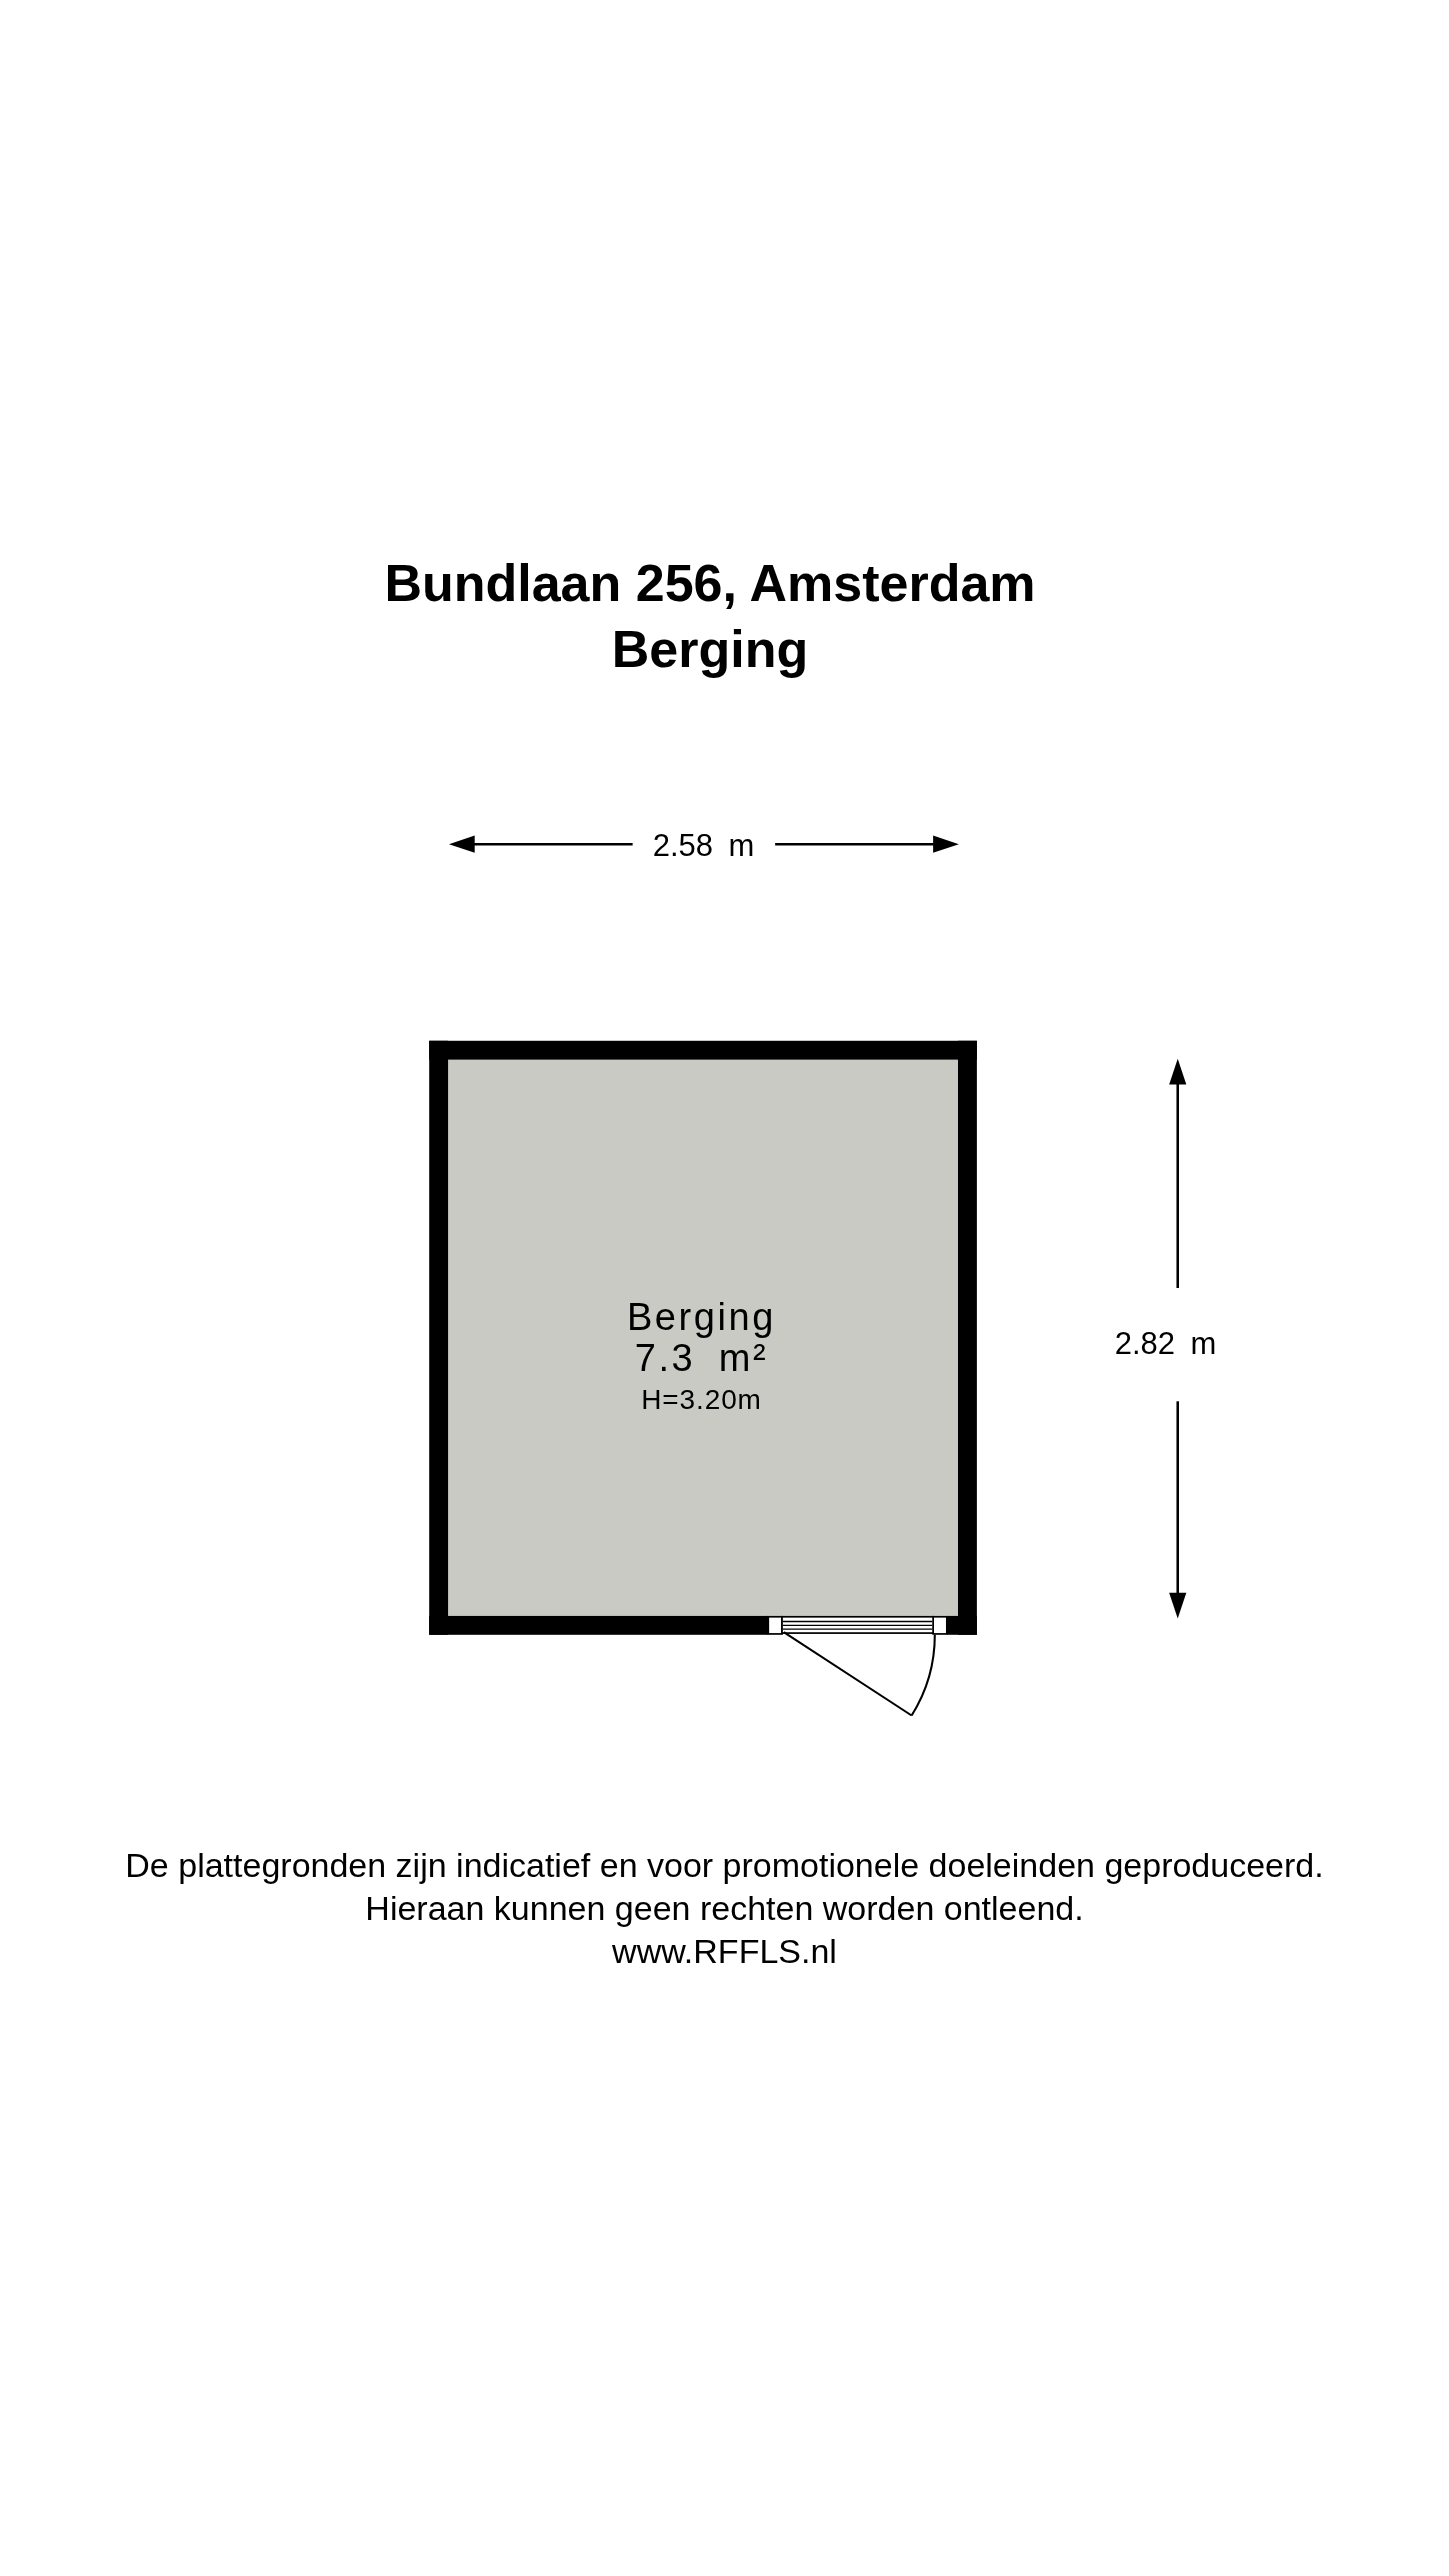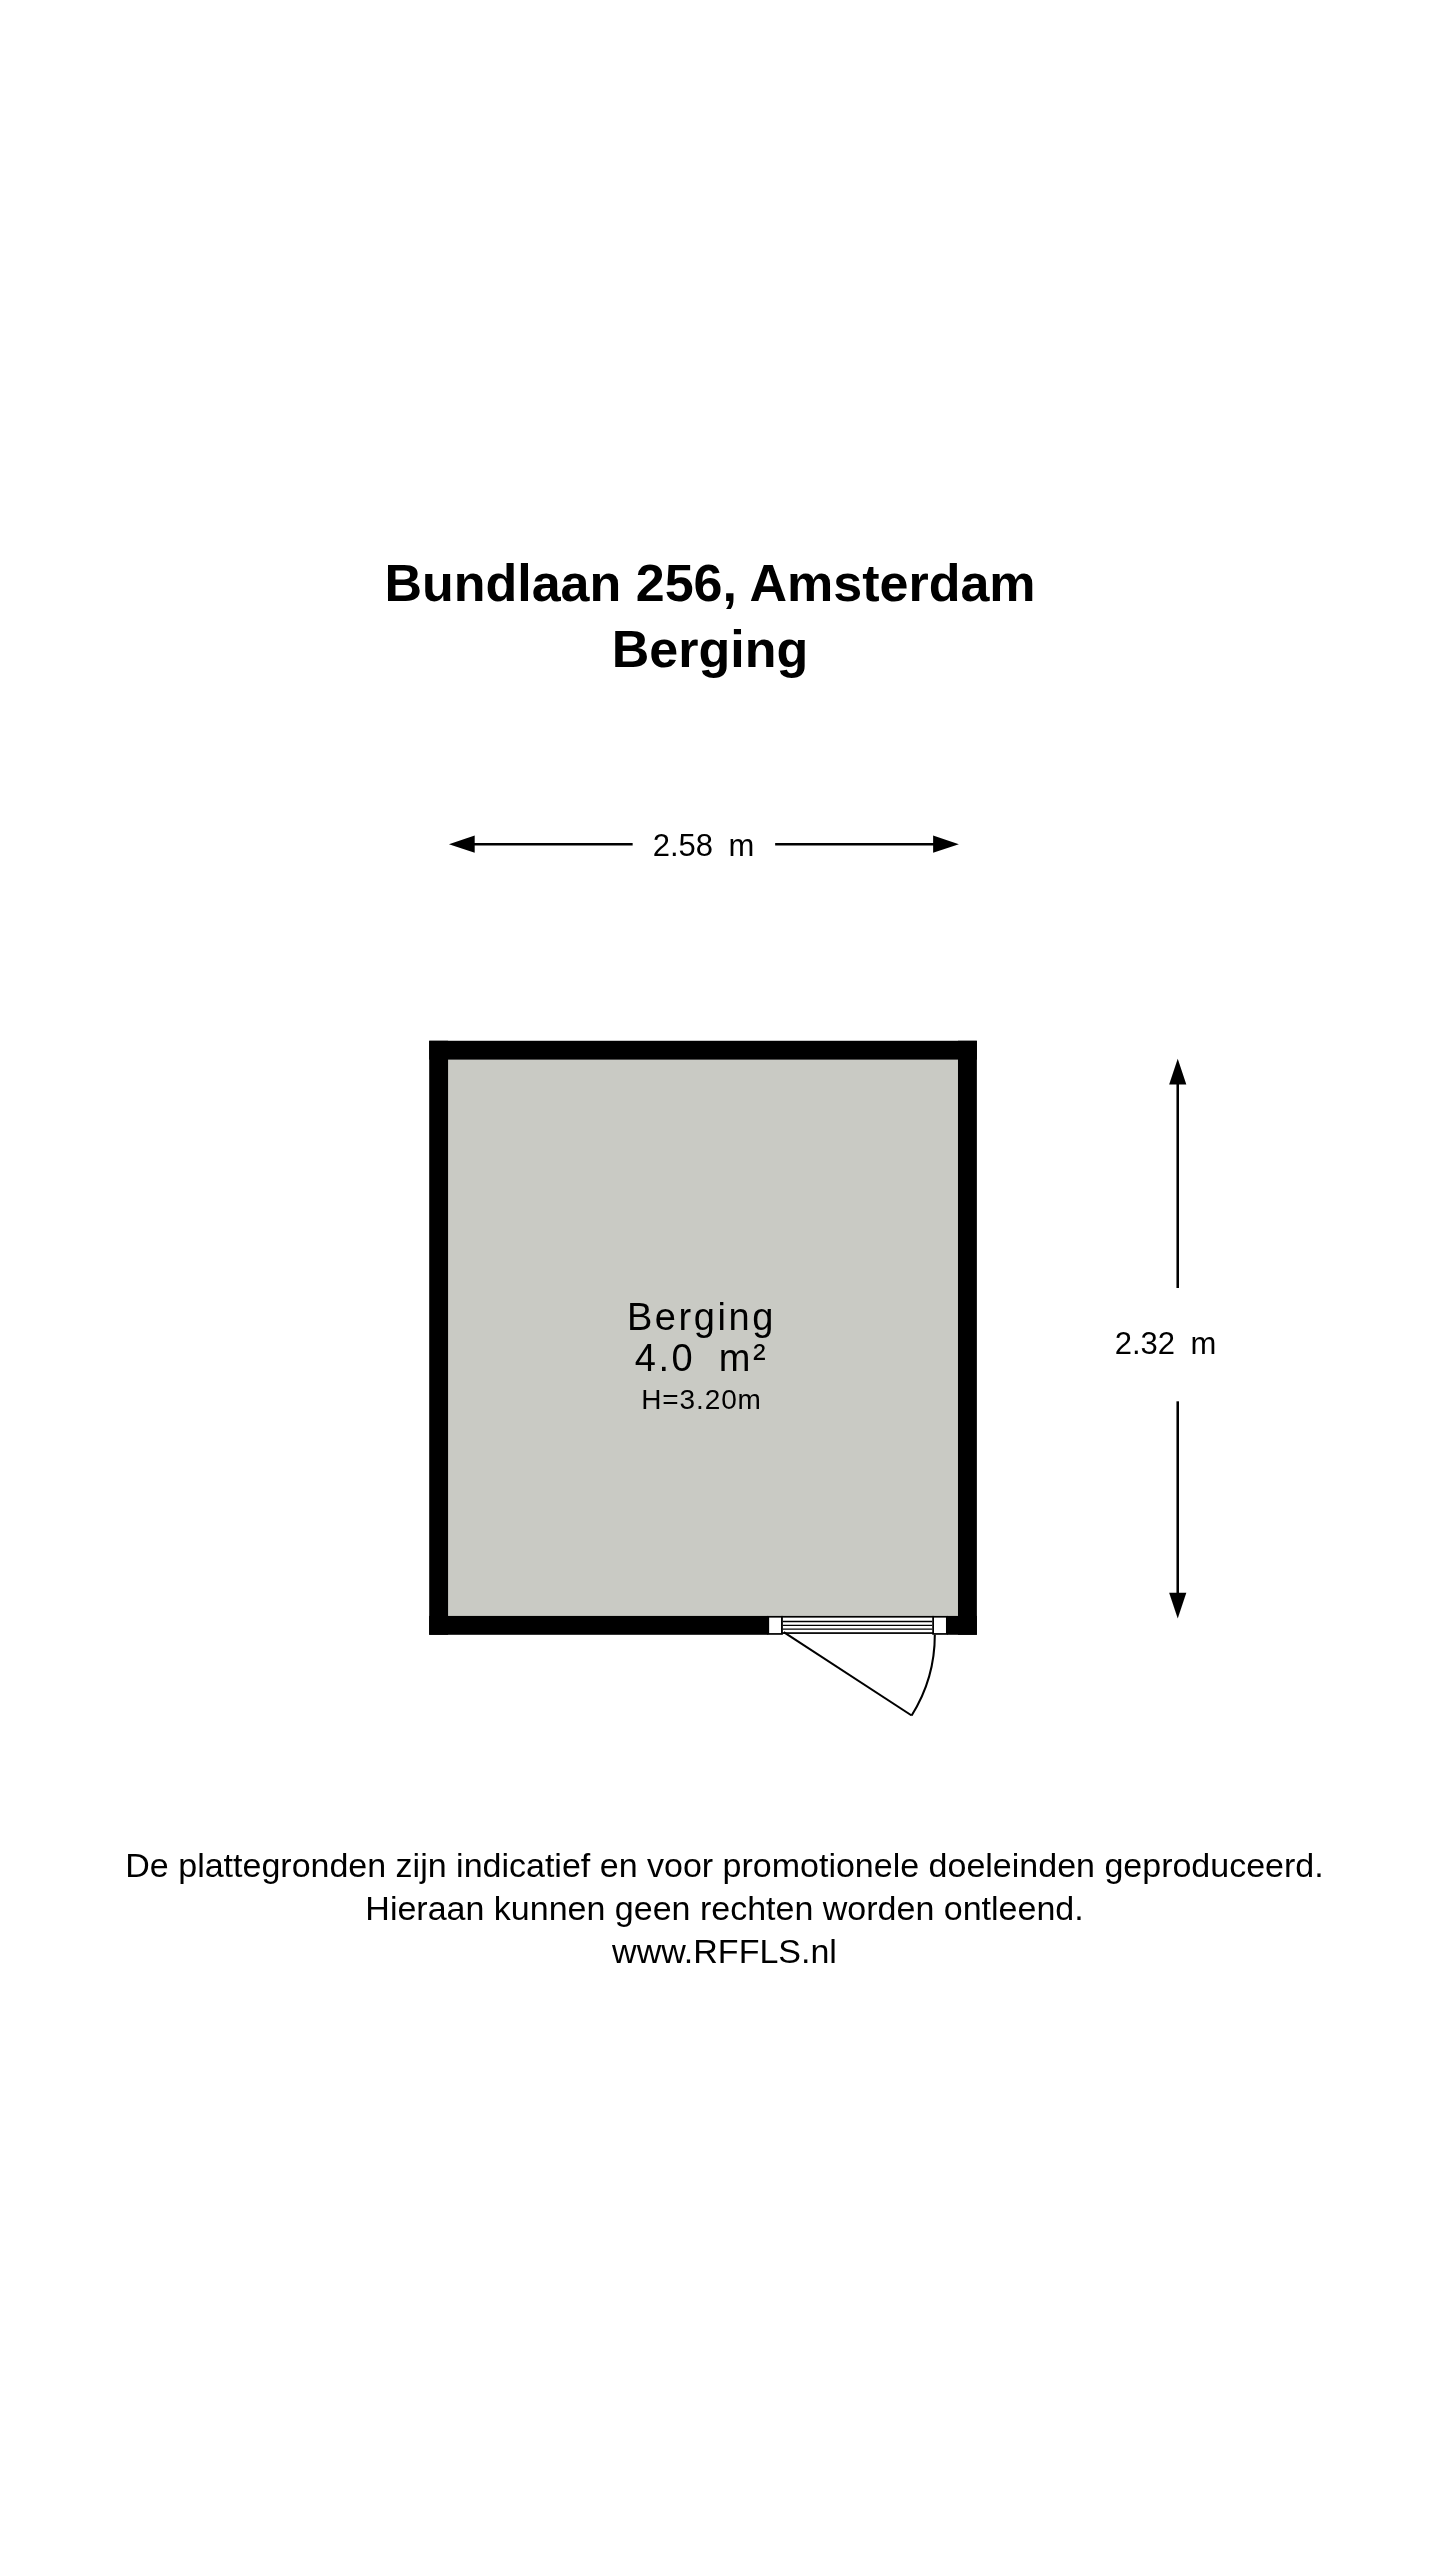--- a/index.html
+++ b/index.html
@@ -118,25 +118,25 @@
       <line class="dimline" x1="1372" y1="1632" x2="1372" y2="1857"></line>
       <polygon class="dimhead" points="1372,1233 1362,1263 1382,1263"></polygon>
       <polygon class="dimhead" points="1372,1885 1362,1855 1382,1855"></polygon>
     </g>
   </svg>
 
   <div class="dim-label horizontal">2.58 m</div>
 
   <div class="room-label">
     <div class="room-name">Berging</div>
-    <div class="room-area">4.0 m²</div>
+    <div class="room-area">7.3 m²</div>
     <div class="room-height">H=3.20m</div>
   </div>
 
-  <div class="dim-label vertical">2.32 m</div>
+  <div class="dim-label vertical">2.82 m</div>
 
   <div class="footer-block">
     <div>De plattegronden zijn indicatief en voor promotionele doeleinden geproduceerd.</div>
     <div>Hieraan kunnen geen rechten worden ontleend.</div>
     <div>www.RFFLS.nl</div>
   </div>
 
 </div>
 
 

